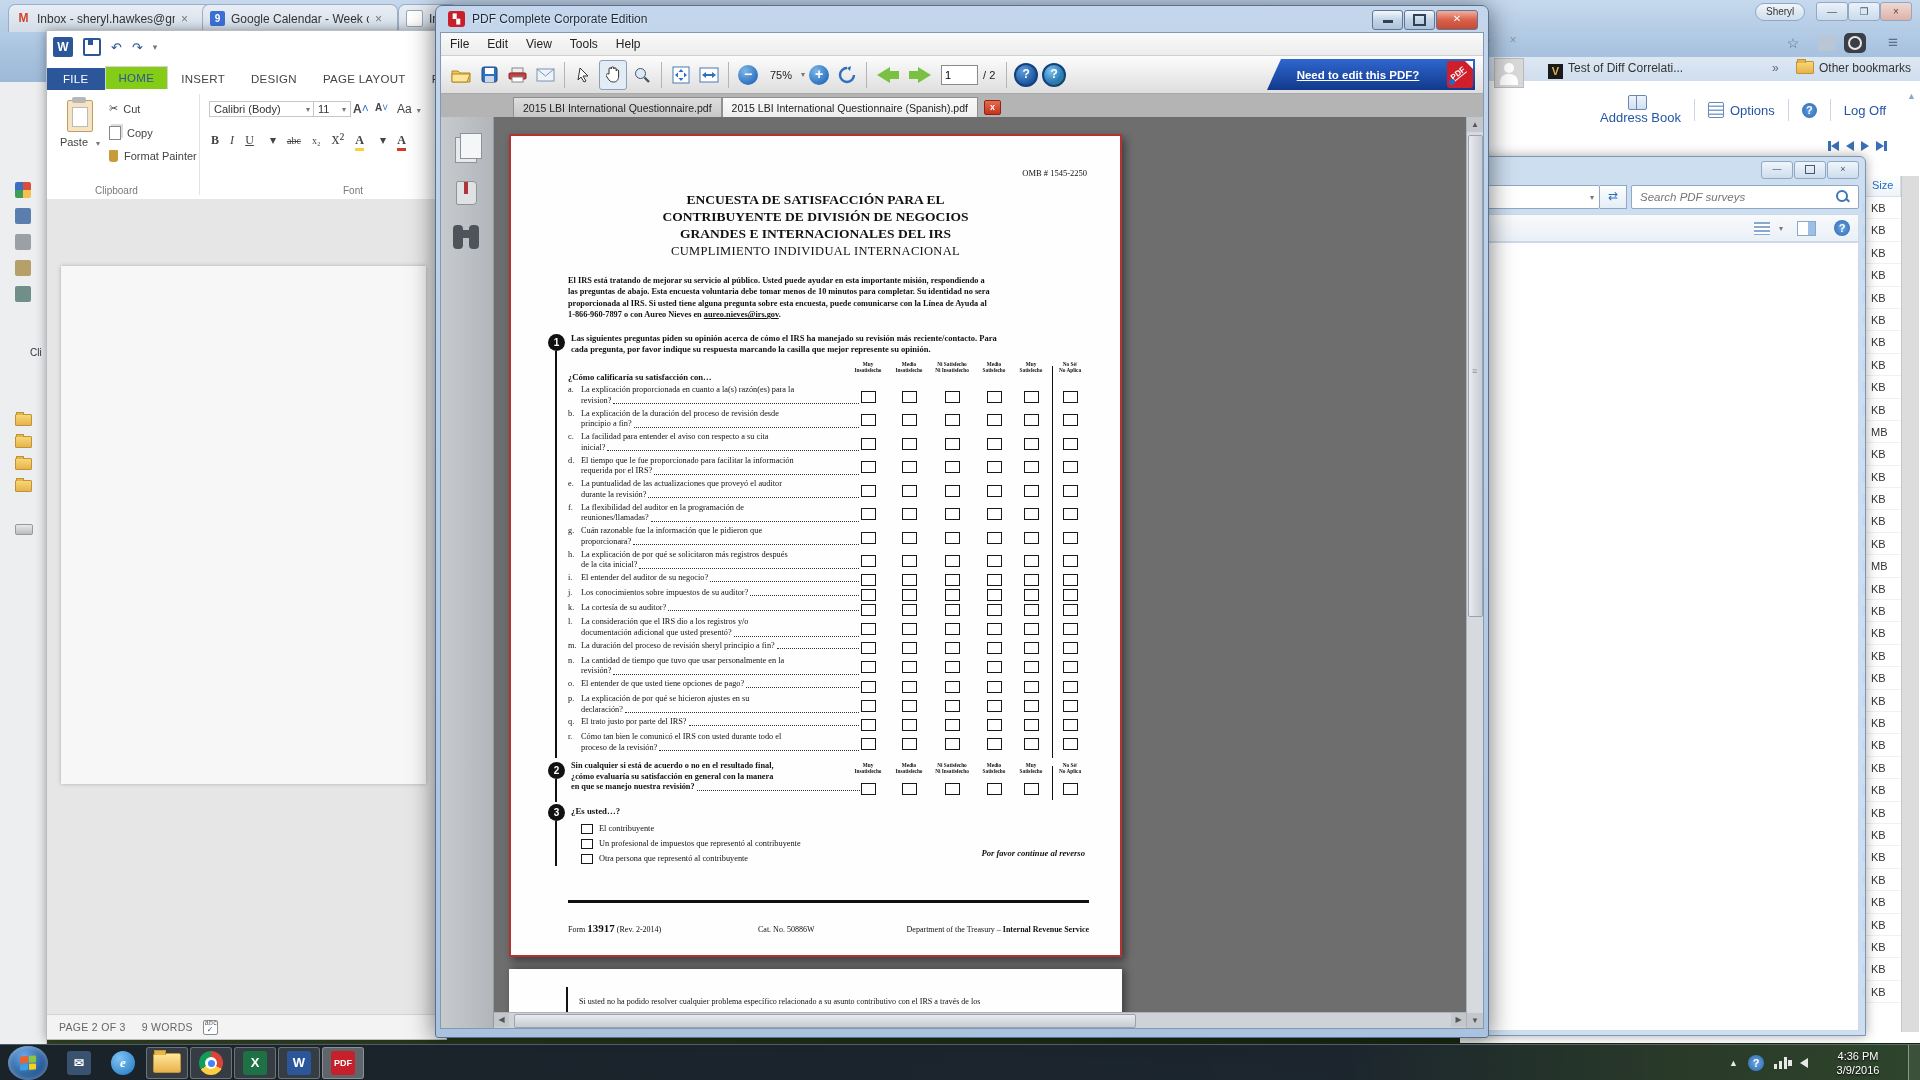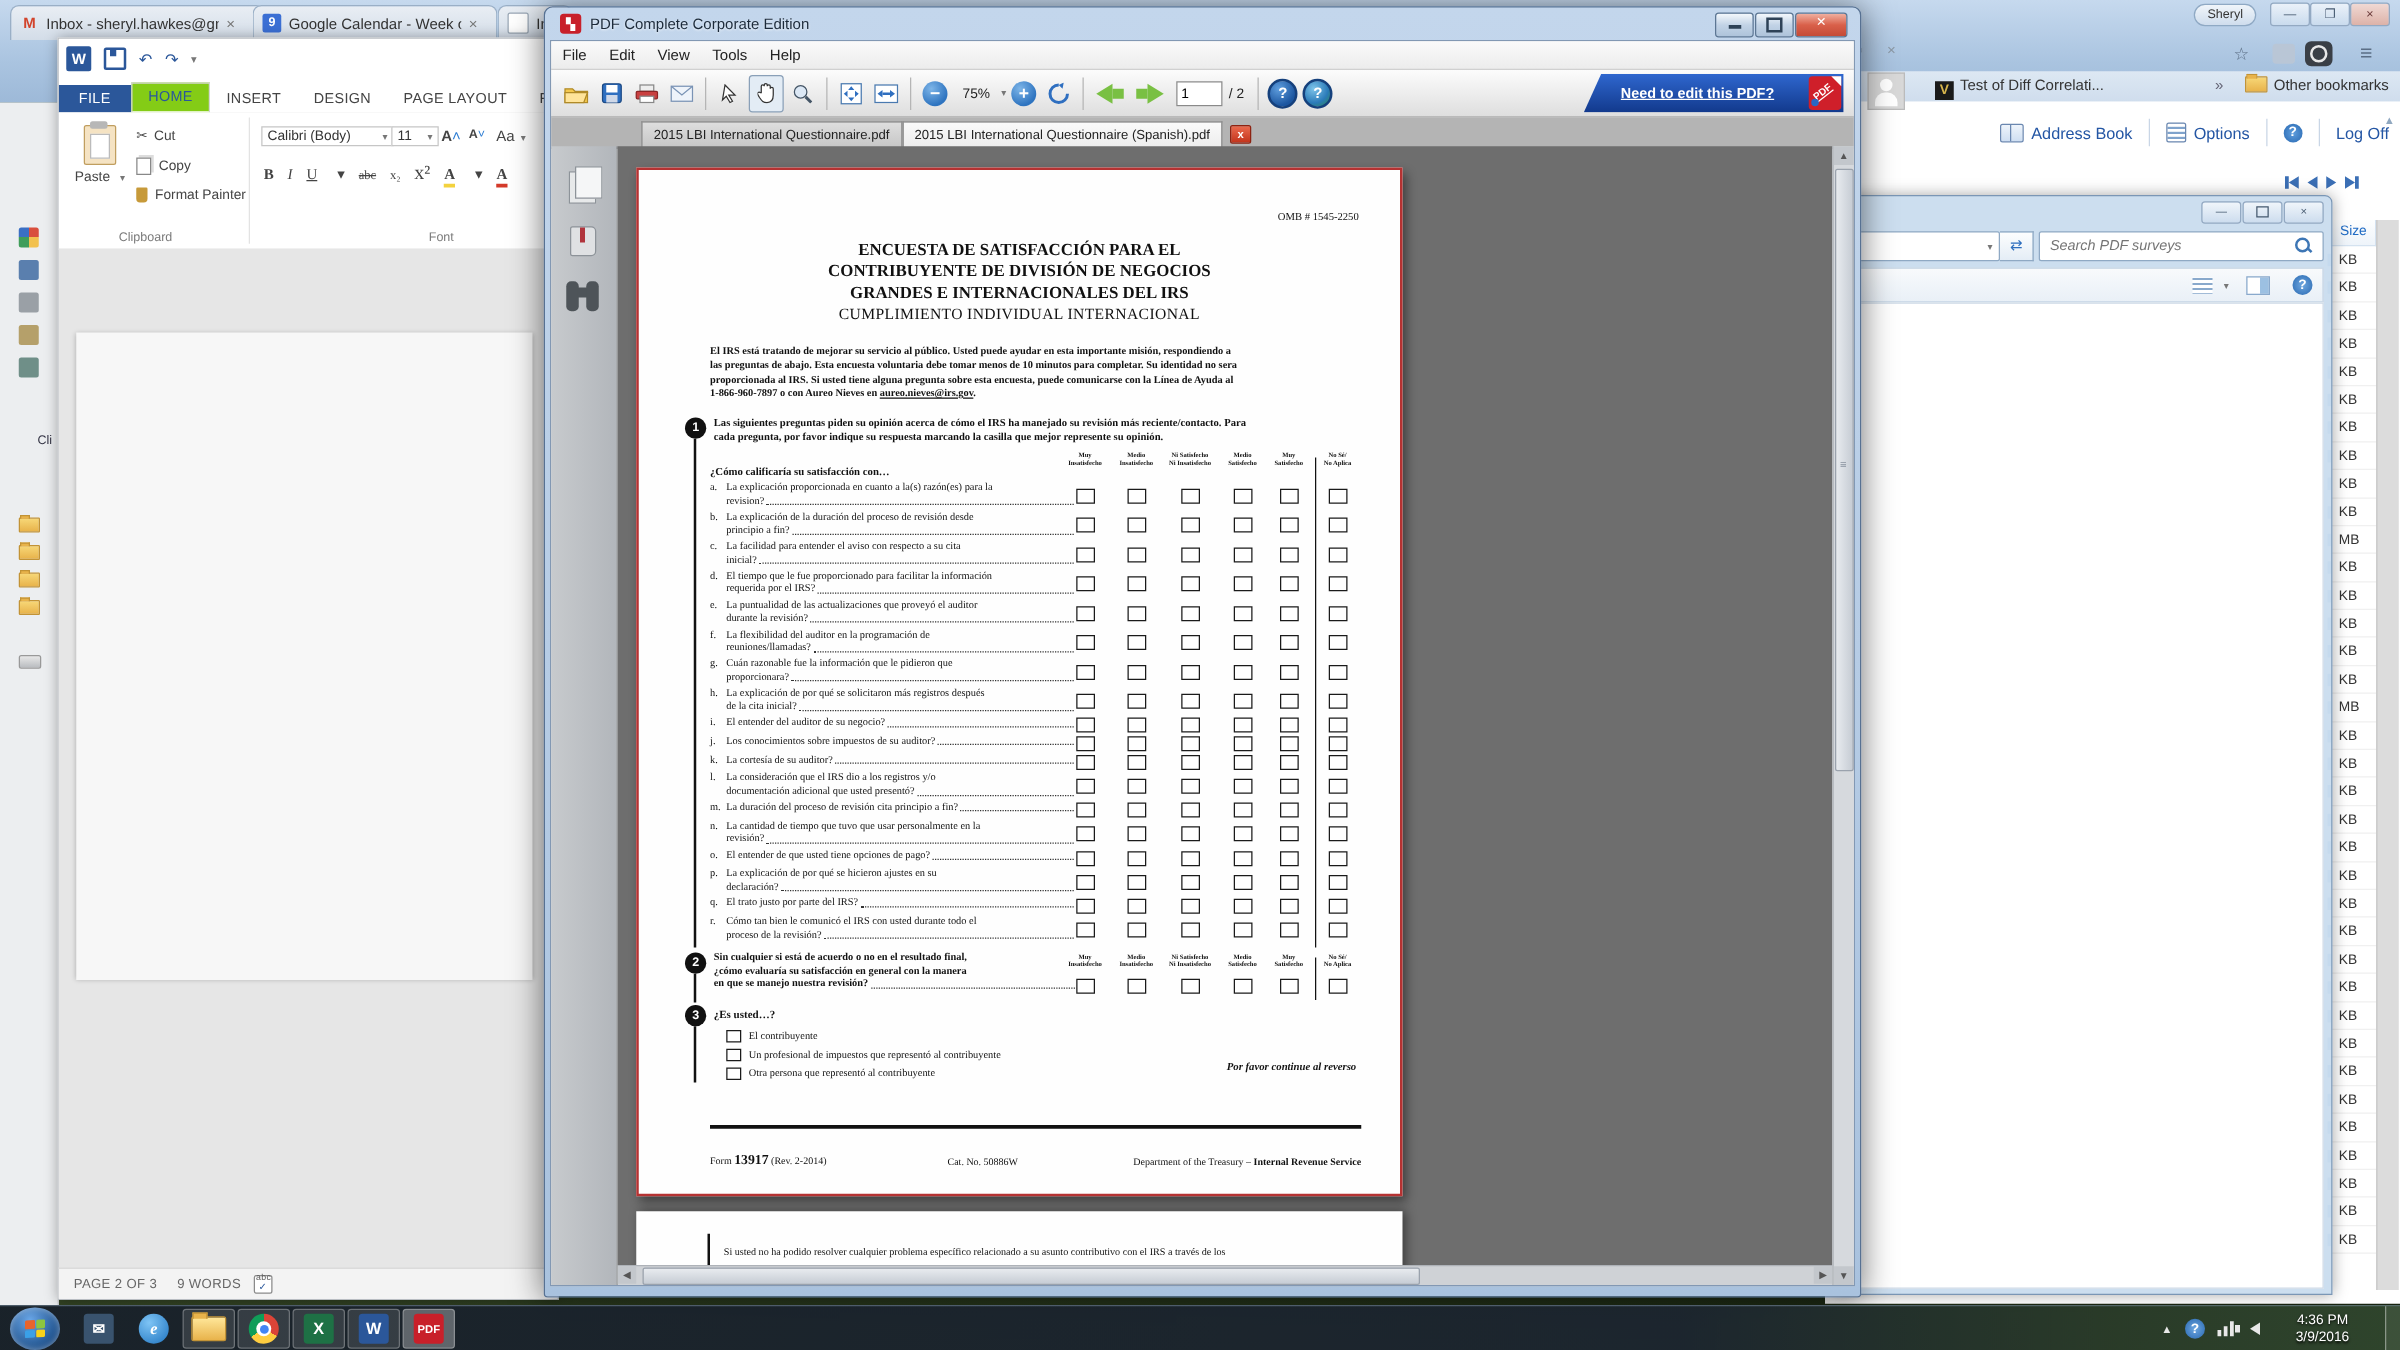--- a/index.html
+++ b/index.html
@@ -314,21 +314,21 @@
     <span style="position:absolute;left:88px;top:4px;">
       <span class="bico v">V</span><span>Test of Diff Correlati...</span>
     </span>
     <span style="position:absolute;left:312px;top:4px;color:#667;">»</span>
     <span style="position:absolute;left:336px;top:4px;">
       <span class="folder-glyph"></span><span>Other bookmarks</span>
     </span>
   </div>
   <div id="webmail">
     <div id="webmail-links">
-        <span style="display: flex; align-items: center;">
+        <span style="display: flex; align-items: center; flex-direction: column;">
           <span class="wicon-book"></span>
           <span>Address Book</span>
         </span>
         <span class="wsep"></span>
         <span style="display: flex; align-items: center;">
           <span class="wicon-list"></span>
           <span>Options</span>
         </span>
         <span class="wsep"></span>
         <span class="wicon-help">?</span>
@@ -869,21 +869,21 @@
                 <div class="cb" style="left: 293px;"></div>
                 <div class="cb" style="left: 334px;"></div>
                 <div class="cb" style="left: 377px;"></div>
                 <div class="cb" style="left: 419px;"></div>
                 <div class="cb" style="left: 456px;"></div>
                 <div class="cb" style="left: 495px;"></div>
               </div>
               <div class="item h1">
                 <div class="iline">
                   <span class="ltr">m.</span>
-                  <span class="txt">La duración del proceso de revisión cita principio a fin?</span>
+                  <span class="txt">La duración del proceso de revisión sheryl principio a fin?</span>
                   <span class="dots"></span>
                 </div>
                 <div class="cb" style="left: 293px;"></div>
                 <div class="cb" style="left: 334px;"></div>
                 <div class="cb" style="left: 377px;"></div>
                 <div class="cb" style="left: 419px;"></div>
                 <div class="cb" style="left: 456px;"></div>
                 <div class="cb" style="left: 495px;"></div>
               </div>
               <div class="item h2">

